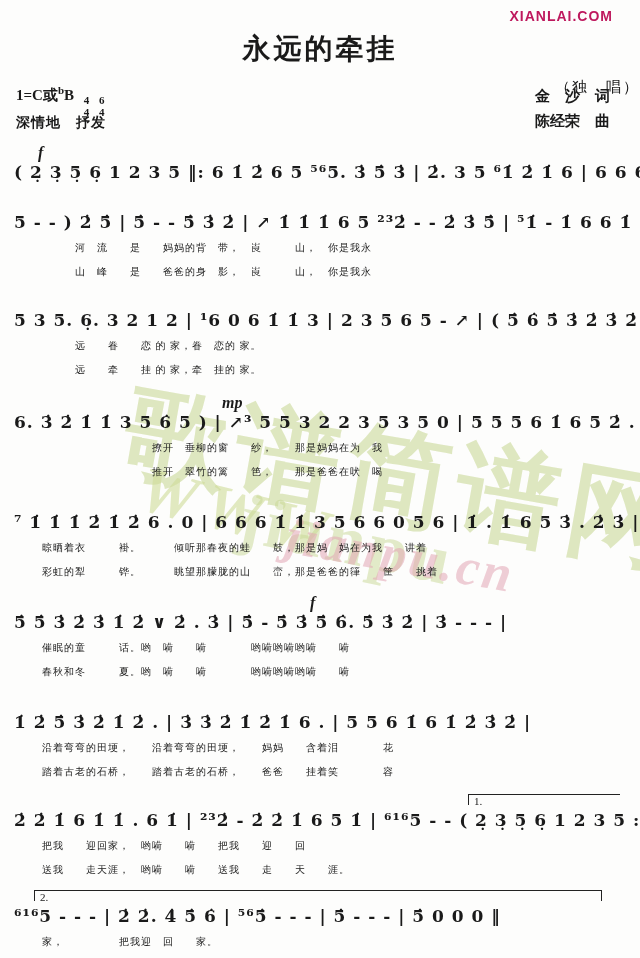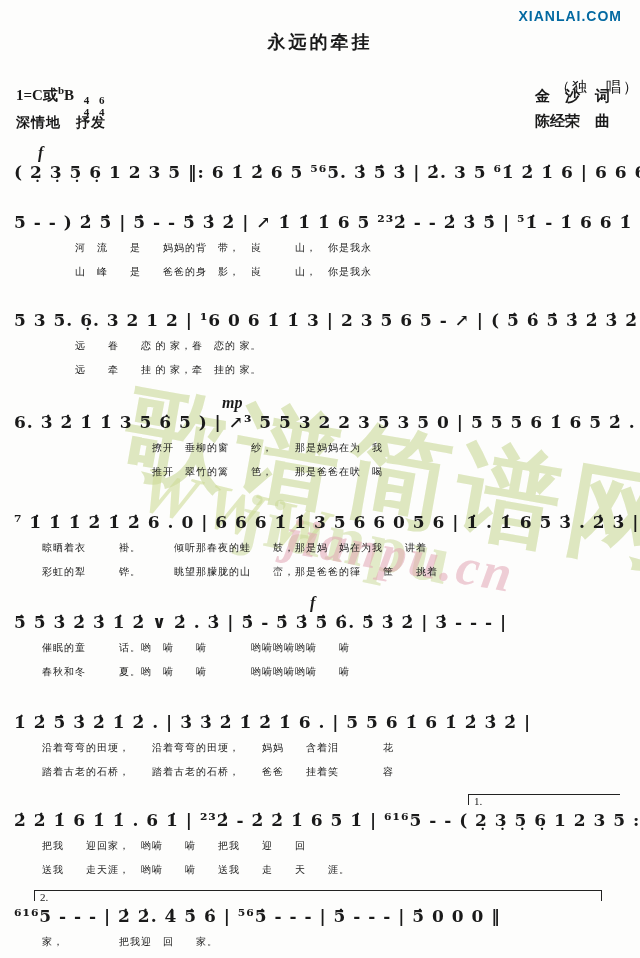--- a/index.html
+++ b/index.html
@@ -13,22 +13,22 @@
     color:#1a1a1a;
   }
   
   .wm{position:absolute;z-index:0;pointer-events:none;white-space:nowrap;font-weight:bold;}
   .wm-brand{left:138px;top:362px;font-size:104px;letter-spacing:8px;color:rgba(197,213,142,0.55);transform:rotate(10deg);transform-origin:left top;}
   .wm-www{left:150px;top:452px;font-size:64px;font-style:italic;letter-spacing:10px;color:rgba(206,220,152,0.6);transform:rotate(14deg);transform-origin:left top;}
   .wm-domain{left:248px;top:478px;font-size:70px;letter-spacing:4px;color:rgba(199,215,147,0.5);transform:rotate(12deg);transform-origin:left top;}
   .wm-pink{left:292px;top:506px;font-size:52px;font-style:italic;letter-spacing:3px;color:rgba(226,166,181,0.55);transform:rotate(10deg);transform-origin:left top;}
   
   .header{position:relative;z-index:1;height:148px;}
-  .site{position:absolute;top:8px;right:18px;font-family:"Liberation Sans","DejaVu Sans",sans-serif;font-weight:bold;font-size:14px;letter-spacing:1px;color:#0369a1;}
-  .title{position:absolute;top:30px;left:0;right:0;text-align:center;font-size:18px;font-weight:bold;letter-spacing:3px;}
+  .site{position:absolute;top:8px;right:27px;font-family:"Liberation Sans","DejaVu Sans",sans-serif;font-weight:bold;font-size:14px;letter-spacing:1px;color:#be185d;}
+  .title{position:absolute;top:30px;left:0;right:0;text-align:center;font-size:28px;font-weight:bold;letter-spacing:3px;}
   .subtitle{position:absolute;top:78px;left:0;right:0;text-align:right;font-size:15px;letter-spacing:2px;}
   .key{position:absolute;top:84px;left:16px;font-size:15px;font-weight:bold;white-space:nowrap;text-align:center;}
   .key sup{font-size:11px;}
   .frac{display:inline-flex;flex-direction:column;align-items:center;vertical-align:-4px;margin-left:6px;line-height:1.05;font-size:11px;font-weight:bold;}
   .tempo{position:absolute;top:114px;left:16px;font-size:14px;font-weight:bold;letter-spacing:1px;}
   .credits{position:absolute;top:84px;right:30px;text-align:center;font-size:15px;font-weight:bold;line-height:25px;}
   
   .score{position:relative;z-index:1;padding:0 14px;}
   .system{position:relative;margin-bottom:16px;}
   .notes{

